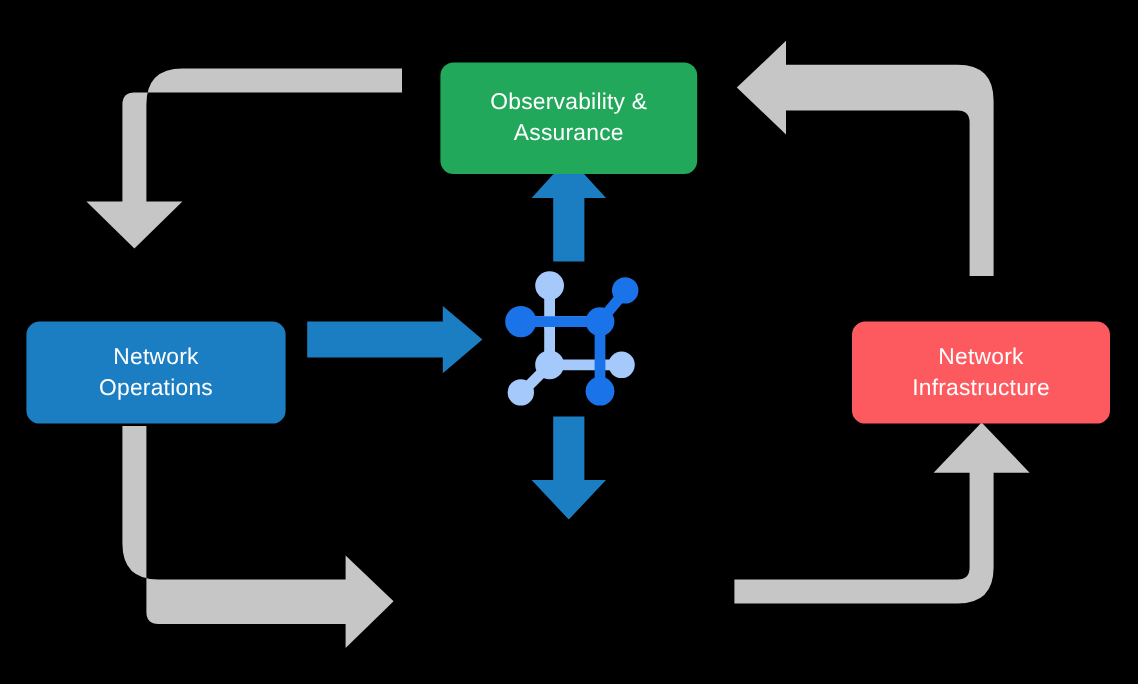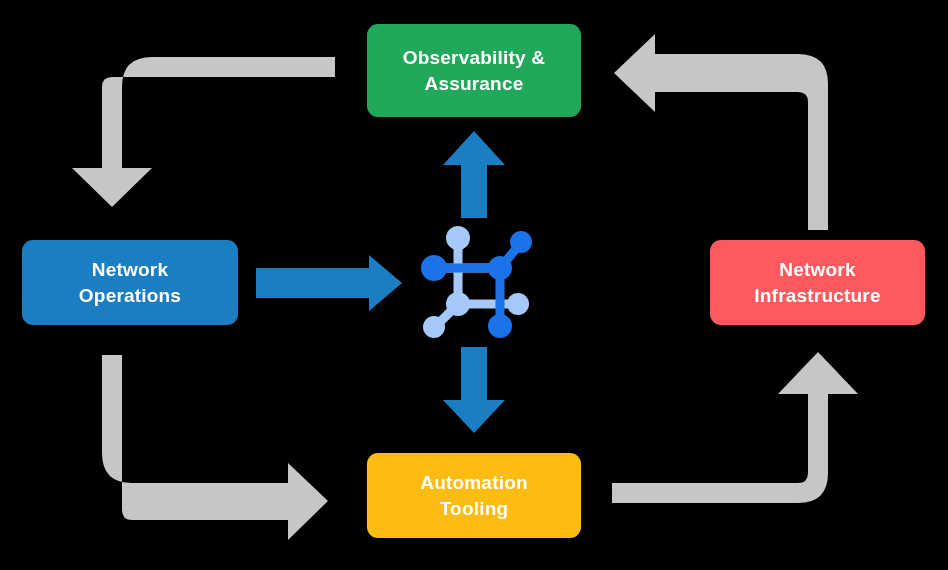--- a/index.html
+++ b/index.html
@@ -21,25 +21,26 @@
   .node-box {
     position: absolute;
     border-radius: 11px;
     display: flex;
     align-items: center;
     justify-content: center;
     text-align: center;
     color: #ffffff;
     font-size: 19px;
     line-height: 1.35;
-    font-weight: 700;
+    font-weight: 400;
     letter-spacing: 0.2px;
     box-sizing: border-box;
     padding: 6px 10px;
     white-space: pre-line;
+    margin-top: 28px;
   }
   #box-observability {
     left: 367px;
     top: 24px;
     width: 214px;
     height: 93px;
     background: #22a85a;
   }
   #box-network-operations {
     left: 22px;
@@ -196,16 +197,14 @@
 
   <div class="node-box" id="box-observability" style="white-space: pre-line;">Observability &amp;
 Assurance</div>
 
   <div class="node-box" id="box-network-operations" style="white-space: pre-line;">Network
 Operations</div>
 
   <div class="node-box" id="box-network-infrastructure" style="white-space: pre-line;">Network
 Infrastructure</div>
 
-  <div class="node-box" id="box-automation-tooling" style="white-space: pre-line;">Automation
-Tooling</div>
 
 </div>
 
 </body></html>

